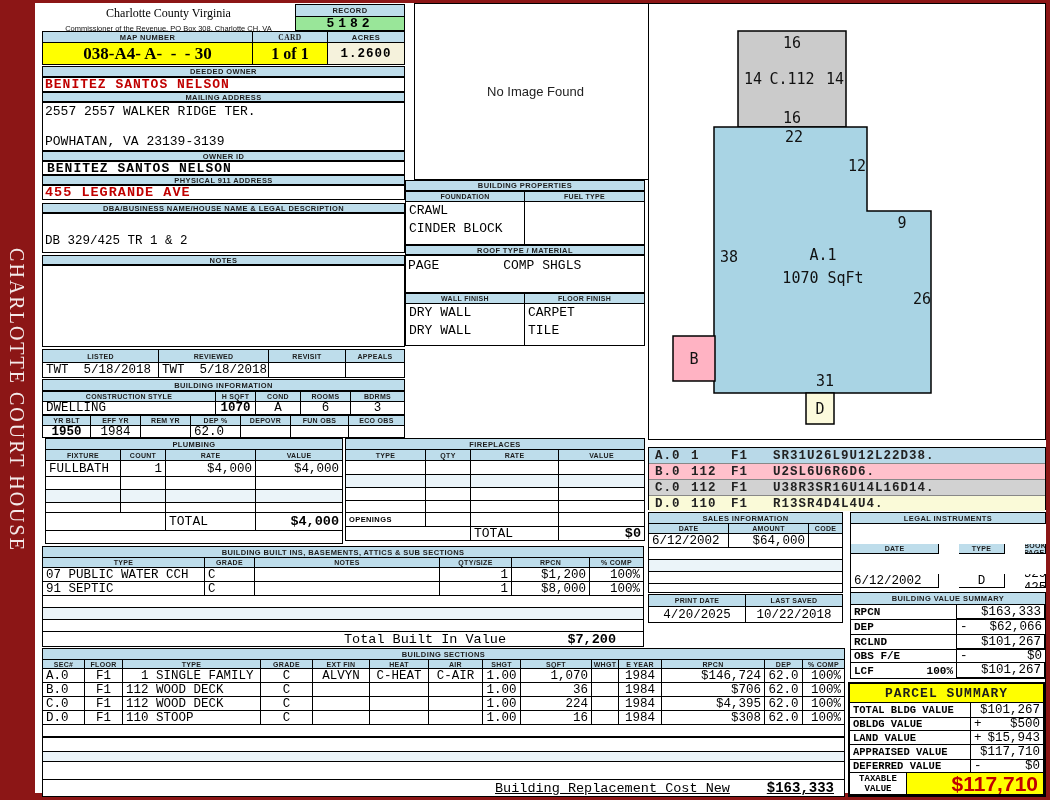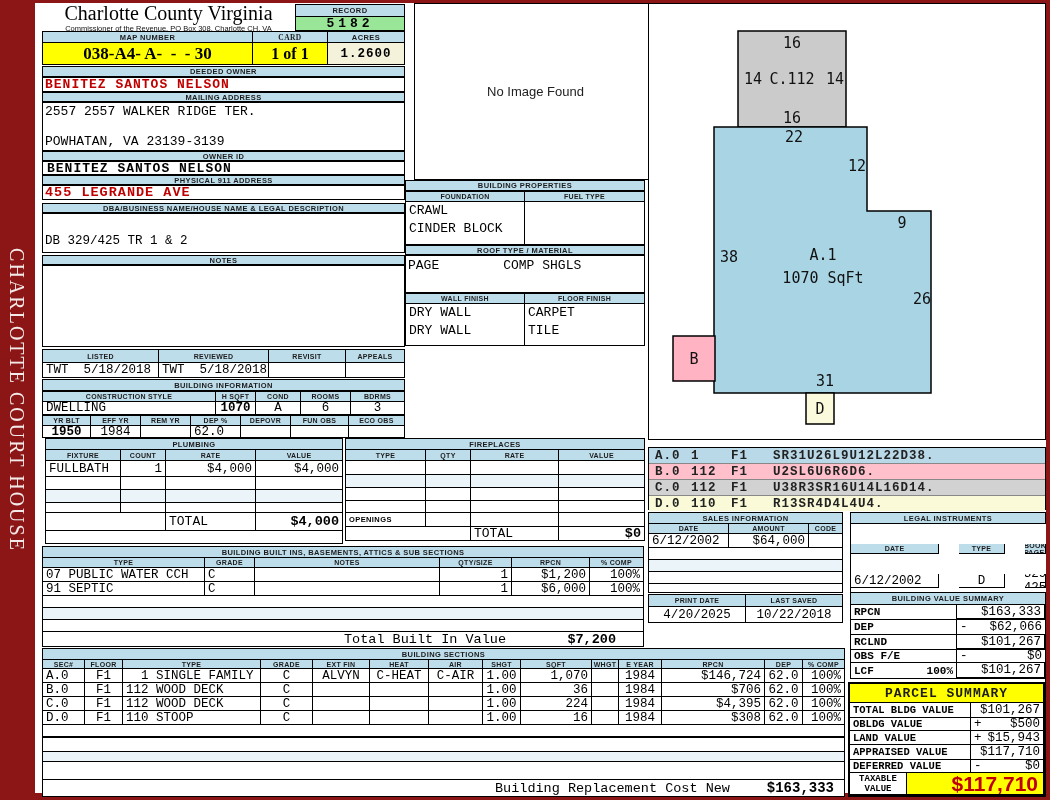--- a/index.html
+++ b/index.html
@@ -29,21 +29,21 @@
 </style>
 </head>
 <body>
 
 <div class="canvas">
   <div class="content-bg"></div>
 
   <div class="sidebar-text">CHARLOTTE COURT HOUSE</div>
 
   <div class="abs" style="left:42px;top:3px;width:253px;height:29px;text-align:center;">
-    <div class="serif" style="font-size:20px;line-height:21px;">Charlotte County Virginia</div>
+    <div class="serif" style="font-size:12px;line-height:21px;">Charlotte County Virginia</div>
     <div style="font-size:7.5px;color:#111;">Commissioner of the Revenue, PO Box 308, Charlotte CH, VA</div>
   </div>
   <div class="abs hdr" style="left:295px;top:4px;width:110px;height:13px;">RECORD</div>
   <div class="abs box mono b ctr" style="left:295px;top:16px;width:110px;height:15px;background:#99E699;justify-content:center;letter-spacing:4px;">5182</div>
 
   <div class="abs hdr" style="left:42px;top:31px;width:211px;height:12px;">MAP NUMBER</div>
   <div class="abs hdr" style="left:252px;top:31px;width:76px;height:12px;font-family:Liberation Serif, serif;">CARD</div>
   <div class="abs hdr" style="left:327px;top:31px;width:78px;height:12px;">ACRES</div>
   <div class="abs box serif b pre" style="left:42px;top:42px;width:211px;height:23px;background:#FFFF00;justify-content:center;font-size:17px;">038-A4- A-  -  - 30</div>
   <div class="abs box serif b" style="left:252px;top:42px;width:76px;height:23px;background:#FFFF00;justify-content:center;font-size:16px;">1 of 1</div>
@@ -187,21 +187,21 @@
     <div class="c">07 PUBLIC WATER CCH</div>
     <div class="c">C</div>
     <div class="c"></div>
     <div class="c rt">1</div>
     <div class="c rt">$1,200</div>
     <div class="c rt">100%</div>
     <div class="c">91 SEPTIC</div>
     <div class="c">C</div>
     <div class="c"></div>
     <div class="c rt">1</div>
-    <div class="c rt">$6,000</div>
+    <div class="c rt">$8,000</div>
     <div class="c rt">100%</div>
     <div class="c" style="grid-column:1/-1"></div>
     <div class="c alt" style="grid-column:1/-1"></div>
     <div class="c" style="grid-column:1/-1"></div>
     <div class="c" style="grid-column:1/-1">
       <span class="mono" style="margin-left:298px;font-size:13.5px;">Total Built In Value</span>
       <span class="mono b" style="width:110px;text-align:right;font-size:13.5px;">$7,200</span>
     </div>
   </div>
 
@@ -280,21 +280,21 @@
     <div class="c ctr">1984</div>
     <div class="c rt">$308</div>
     <div class="c ctr">62.0</div>
     <div class="c rt">100%</div>
     <div class="c" style="grid-column:1/-1"></div>
   </div>
 
   <div class="abs box" style="left:42px;top:737px;width:803px;height:15px;"></div>
   <div class="abs box alt" style="left:42px;top:751px;width:803px;height:11px;"></div>
   <div class="abs box" style="left:42px;top:761px;width:803px;height:19px;"></div>
-  <div class="abs box" style="left:42px;top:779px;width:803px;height:18px;">
+  <div class="abs box" style="left:42px;top:779px;width:803px;height:18px;text-decoration:underline;">
     <span class="mono" style="margin-left:452px;font-size:13.5px;">Building Replacement Cost New</span>
     <span class="mono b" style="flex:1;text-align:right;padding-right:10px;font-size:14px;">$163,333</span>
   </div>
 
   <div class="abs box ctr" style="left:405px;top:3px;width:243px;height:177px;justify-content:center;margin-left:9px;">
     <span style="font-size:13px;color:#222;">No Image Found</span>
   </div>
 
   <div class="abs hdr" style="left:405px;top:180px;width:240px;height:11px;">BUILDING PROPERTIES</div>
   <div class="g" style="left:405px;top:191px;width:240px;height:54px;grid-template-columns:119px 1fr;grid-template-rows:10px 1fr;">

